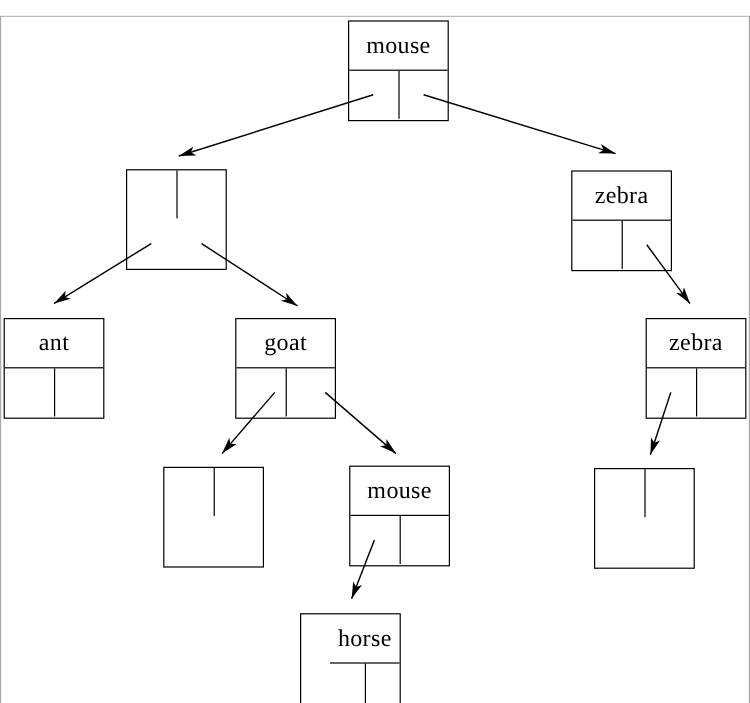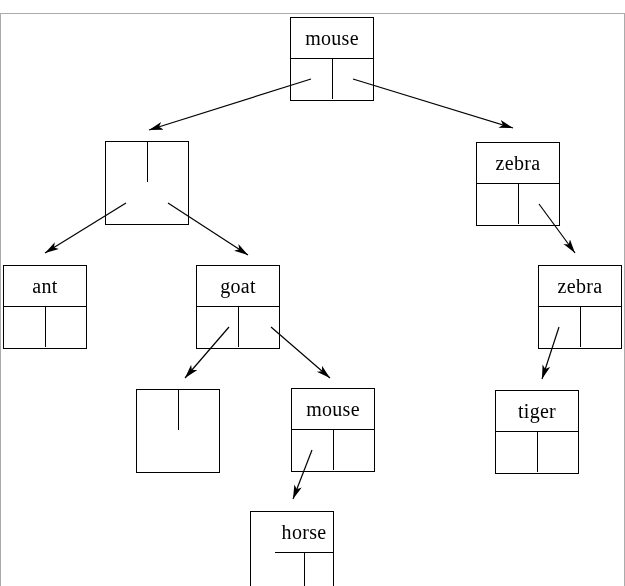--- a/index.html
+++ b/index.html
@@ -115,21 +115,20 @@
         </div>
       </div>
       <div class="node" style="left: 291px; top: 375px;">
         <div class="node-label">mouse</div>
         <div class="node-cells">
           <div class="cell cell-left"></div>
           <div class="cell cell-right"></div>
         </div>
       </div>
       <div class="node" style="left: 495px; top: 377px;">
-        <div class="node-label">tiger</div>
         <div class="node-cells">
           <div class="cell cell-left"></div>
           <div class="cell cell-right"></div>
         </div>
       </div>
       <div class="node" style="left: 250px; top: 498px; padding-left: 24px;">
         <div class="node-label">horse</div>
         <div class="node-cells">
           <div class="cell cell-left"></div>
           <div class="cell cell-right"></div>

